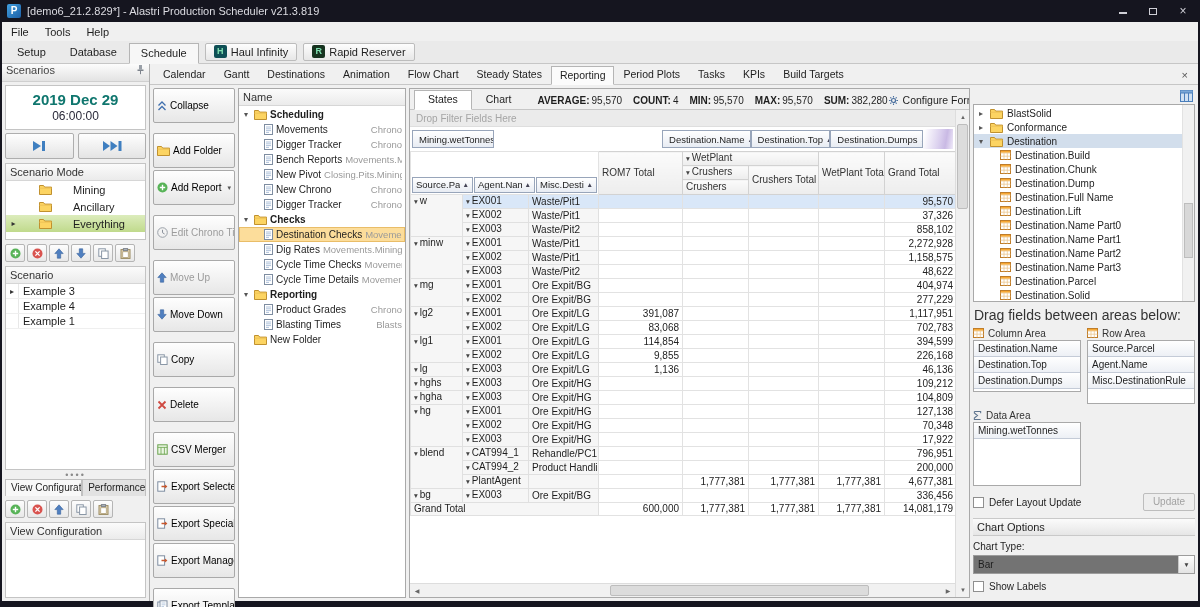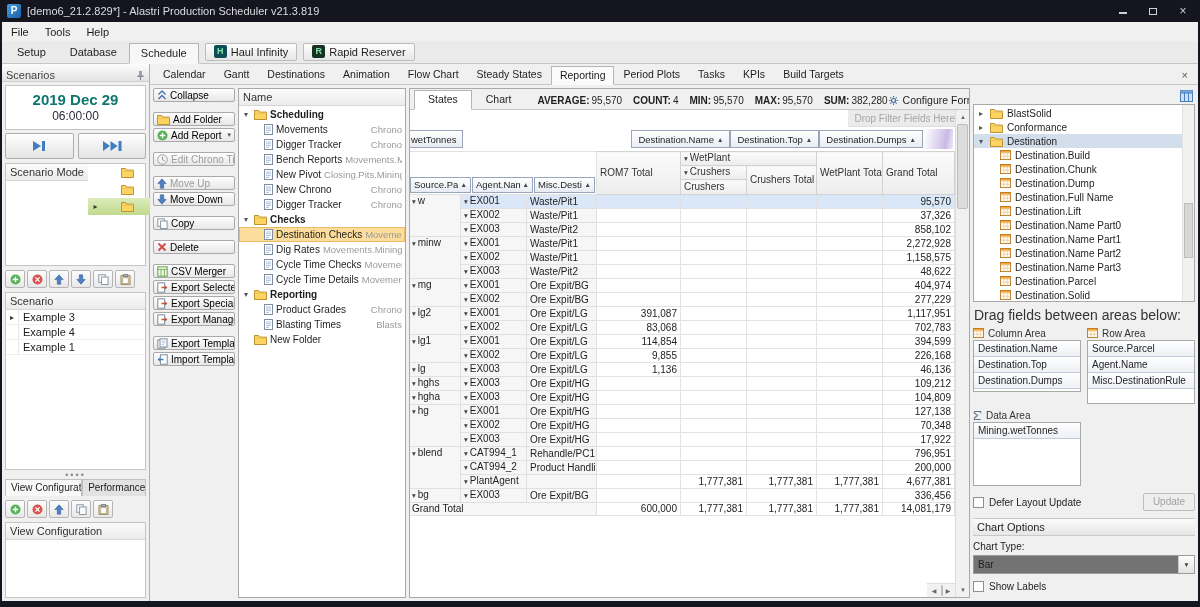--- a/index.html
+++ b/index.html
@@ -24,30 +24,30 @@
 .maintabs { height:23px; background:#eaeaea; display:flex; align-items:flex-end; padding-left:3px; border-bottom:1px solid #c6c6c6; }
 .mtab { padding:3px 11px 4px; border:1px solid transparent; white-space:nowrap; }
 .mtab.active { background:#f7f7f7; border-color:#b5b5b5; border-bottom-color:#f7f7f7; margin-bottom:-1px; }
 .mtab.tool { display:flex; gap:4px; align-items:center; margin:0 0 2px 6px; border:1px solid #bcbcbc;
   background:linear-gradient(#fdfdfd,#e7e7e7); padding:1px 8px 2px; border-radius:2px; }
 .toolico { width:13px; height:13px; border-radius:2px; color:#7fe0b0; font-size:9px; font-weight:bold; text-align:center; line-height:13px; }
 
 .content { flex:1; display:flex; min-height:0; }
 
 .scen { width:148px; flex:0 0 auto; border-right:1px solid #b0b0b0; background:#f0f0f0; display:flex; flex-direction:column; min-height:0; }
-.panel-hdr { height:18px; flex:0 0 auto; display:flex; align-items:flex-end; padding:0 4px;
+.panel-hdr { height:18px; flex:0 0 auto; display:flex; align-items:flex-start; padding:0 4px;
   background:linear-gradient(#fcfcfc,#e3e3e3); border-bottom:1px solid #cfcfcf; color:#444; }
 .pin { margin-left:auto; display:flex; }
 .datebox { margin:3px; background:#fff; border:1px solid #c4c4c4; text-align:center; padding:5px 0 6px; flex:0 0 auto; }
 .date-big { font-size:15px; font-weight:bold; color:#0f766e; }
 .date-time { font-size:12px; margin-top:1px; color:#2a2a3a; }
 .playrow { display:flex; gap:4px; margin:0 3px 4px; flex:0 0 auto; }
 .playbtn { flex:1; height:26px; border:1px solid #aeaeae; border-radius:2px;
   background:linear-gradient(#fefefe,#e4e4e4); display:flex; align-items:center; justify-content:center; }
-.modebox { margin:0 3px; background:#fff; border:1px solid #c4c4c4; height:103px; flex:0 0 auto; display:flex; flex-direction:row; }
+.modebox { margin:0 3px; background:#fff; border:1px solid #c4c4c4; height:77px; flex:0 0 auto; display:flex; flex-direction:column; }
 .colhdr { height:17px; flex:0 0 auto; background:linear-gradient(#fbfbfb,#ebebeb); border-bottom:1px solid #d6d6d6;
   display:flex; align-items:center; padding:0 4px; color:#333; }
 .mode-row { height:17px; display:flex; align-items:center; gap:21px; padding:0 3px; }
 .mode-row.selected { background:linear-gradient(#dcecbc,#c0da8c); }
 .rowmark { width:9px; font-size:8px; color:#333; text-align:center; flex:0 0 auto; }
 .minibar { display:flex; gap:2px; margin:4px 3px; flex:0 0 auto; }
 .minibtn { width:20px; height:18px; border:1px solid #b5b5b5; border-radius:2px;
   background:linear-gradient(#fdfdfd,#e8e8e8); display:flex; align-items:center; justify-content:center; }
 .scentable { margin:0 3px; background:#fff; border:1px solid #c4c4c4; flex:1; min-height:0; display:flex; flex-direction:column; overflow:hidden; }
 .scen-row { height:15px; flex:0 0 auto; display:flex; align-items:center; border-bottom:1px solid #efefef; }
@@ -62,21 +62,21 @@
 .vcbox { margin:0 3px 3px; background:#fff; border:1px solid #c4c4c4; height:76px; flex:0 0 auto; }
 
 .workarea { flex:1; display:flex; flex-direction:column; min-width:0; }
 .rtabs { height:21px; flex:0 0 auto; background:#f0f0f0; display:flex; align-items:flex-end; padding:2px 4px 0; border-bottom:1px solid #c6c6c6; }
 .rtab { padding:2px 8px 3px; border:1px solid transparent; white-space:nowrap; font-size:10.5px; }
 .rtab.active { background:#fbfbfb; border-color:#b5b5b5; border-bottom-color:#fbfbfb; margin-bottom:-1px; }
 .rtabs .close { margin-left:auto; padding:0 6px 3px; color:#555; font-size:11px; }
 .rcontent { flex:1; min-height:0; display:flex; padding:3px; gap:3px; background:#f0f0f0; }
 
 .actions { width:82px; flex:0 0 auto; display:flex; flex-direction:column; gap:2px; }
-.act { height:14px; flex:0 0 auto; border:1px solid #a9a9a9; border-radius:2px; background:linear-gradient(#fefefe,#e7e7e7);
+.act { height:35px; flex:0 0 auto; border:1px solid #a9a9a9; border-radius:2px; background:linear-gradient(#fefefe,#e7e7e7);
   display:flex; align-items:center; gap:3px; padding:0 3px; font-size:10px; white-space:nowrap; overflow:hidden; }
 .act.gap { margin-top:8px; }
 .act.disabled { color:#9b9b9b; }
 .act .dd { margin-left:auto; font-size:7px; color:#555; }
 .act .ico { flex:0 0 auto; display:flex; }
 
 .treepanel { width:168px; flex:0 0 auto; background:#fff; border:1px solid #a9a9a9; display:flex; flex-direction:column; overflow:hidden; }
 .tree-items { flex:1; overflow:hidden; padding-top:1px; }
 .titem { height:15px; display:flex; align-items:center; gap:3px; padding:0 3px 0 2px; overflow:hidden; font-size:10px; }
 .titem.bold { font-weight:bold; }
@@ -90,21 +90,21 @@
 .pivotpanel { flex:1; min-width:0; display:flex; flex-direction:column; border:1px solid #a9a9a9; background:#fff; overflow:hidden; }
 .ptopbar { height:21px; flex:0 0 auto; background:#f0f0f0; border-bottom:1px solid #c6c6c6; display:flex; align-items:flex-end; padding:2px 4px 0; }
 .ptabs { display:flex; }
 .ptab { padding:2px 13px 3px; border:1px solid transparent; font-size:10.5px; }
 .ptab.active { background:#fff; border-color:#b5b5b5; border-bottom-color:#fff; margin-bottom:-1px; }
 .pstats { display:flex; gap:11px; margin:0 0 3px 12px; font-size:10px; white-space:nowrap; }
 .pstat b { margin-right:2px; }
 .pbtns { margin-left:auto; display:flex; gap:12px; align-items:center; margin-bottom:3px; padding-right:4px; }
 .pbtn { display:flex; gap:4px; align-items:center; font-size:10.5px; white-space:nowrap; }
 .pbody { flex:1; min-height:0; display:flex; }
-.pmain { flex:1; min-width:0; display:flex; flex-direction:column;align-items:flex-end; }
+.pmain { flex:1; min-width:0; display:flex; flex-direction:column; }
 .dropstrip { height:17px; flex:0 0 auto; background:#ebebeb; color:#a5a5a5; display:flex; align-items:center; padding-left:6px; font-size:10px; border-bottom:1px solid #dedede; }
 .chiprow { height:24px; flex:0 0 auto; display:flex; align-items:center; padding:0 2px; overflow:hidden; }
 .chip { height:18px; display:flex; align-items:center; gap:3px; padding:0 6px; border:1px solid #98a5ba;
   background:linear-gradient(#ffffff,#e8ecf3); font-size:9.5px; white-space:nowrap; overflow:hidden; flex:0 1 auto; min-width:0; }
 .chip .sort { font-size:6.5px; color:#445; flex:0 0 auto; }
 .colchips { display:flex; margin-left:168px; min-width:0; }
 .gradfill { flex:1; align-self:stretch; margin:2px 0; min-width:30px;
   background:linear-gradient(100deg,#ffffff 5%,#dacfee 55%,#c9b9e4 75%,#f0ebf9 100%); }
 table.pivot { border-collapse:collapse; table-layout:fixed; width:546px; flex:0 0 auto; }
 .pivot td { border:1px solid #e2e2e2; font-size:10px; height:13px; line-height:12px; padding:0 3px; overflow:hidden; white-space:nowrap; }

